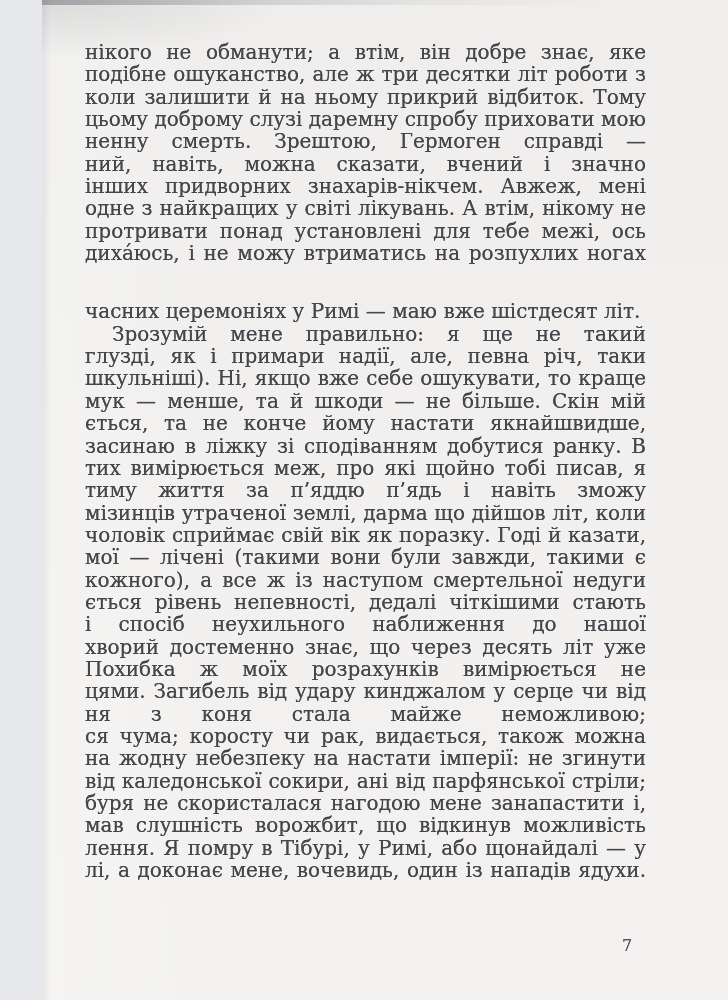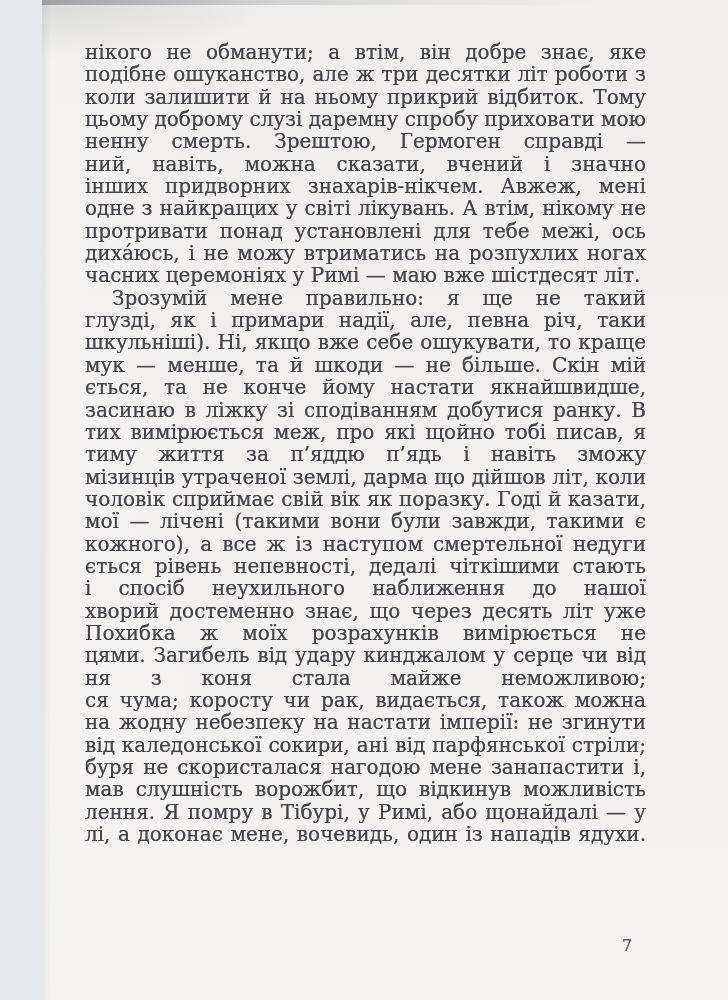--- a/index.html
+++ b/index.html
@@ -65,20 +65,21 @@
   }
   .text-line {
     height: 22.35px;
     overflow: hidden;
     text-align: justify;
     text-align-last: justify;
     white-space: normal;
   }
   .text-line.para-end {
     text-align-last: left;
+    margin-top: 36px;
   }
   .text-line.indent {
     text-indent: 27px;
   }
   .page-number {
     position: absolute;
     left: 612px;
     top: 936px;
     width: 30px;
     text-align: center;

